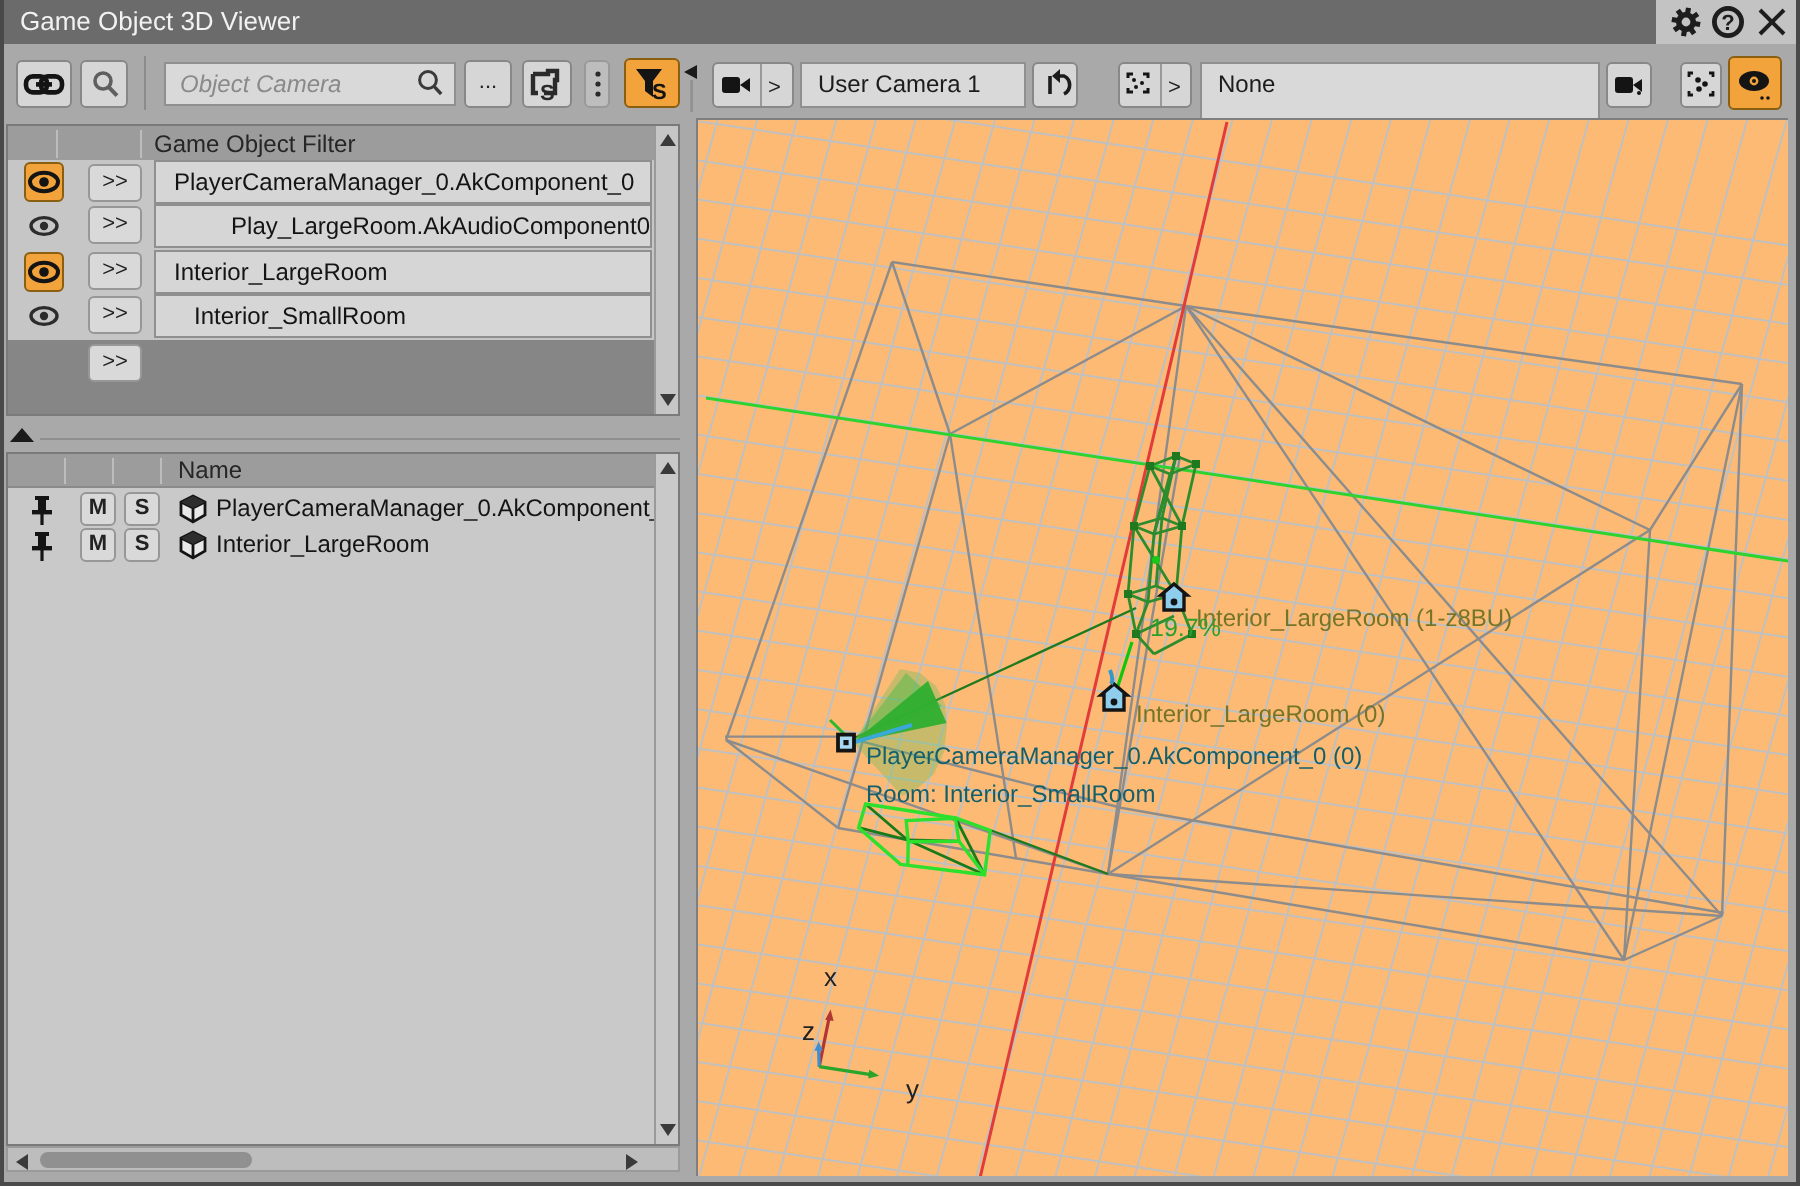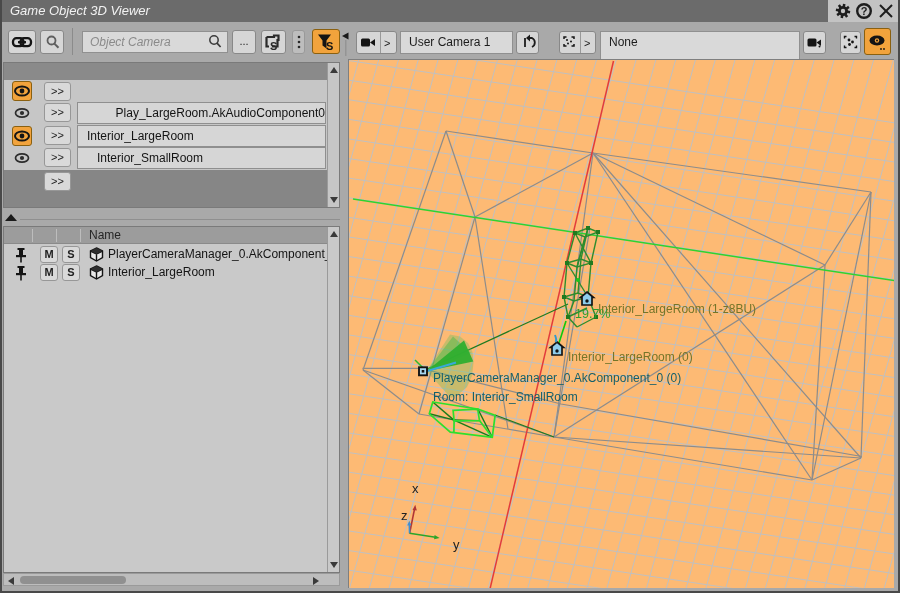--- a/index.html
+++ b/index.html
@@ -1,18 +1,18 @@
 <!DOCTYPE html>
 <html><head>
 <meta charset="utf-8">
 <style>
 * { margin:0; padding:0; box-sizing:border-box; }
 html,body { width:900px; height:593px; overflow:hidden; }
 body { font-family:"Liberation Sans", sans-serif; background:#a9a9a9; position:relative; }
-#titlebar { position:absolute; left:0; top:0; width:900px; height:22px; background:#6b6b6b;font-style:italic; }
+#titlebar { position:absolute; left:0; top:0; width:900px; height:22px; background:#6b6b6b; }
 #titlebar .t { position:absolute; left:10px; top:3px; font-size:13px; color:#f2f2f2; }
 #titletab { position:absolute; right:0; top:0; width:72px; height:22px; background:#c3c3c3; }
 
 #toolbar { position:absolute; left:0; top:22px; width:900px; height:37px; background:#a9a9a9; }
 .btn { position:absolute; background:#d6d6d6; border:1px solid #888; border-radius:3px; }
 .btn.flat { background:#bdbdbd; }
 .field { position:absolute; background:#d9d9d9; border:1px solid #909090; font-size:12px; color:#1c1c1c; }
 
 .widget { position:absolute; background:#8a8a8a; border:1px solid #7a7a7a; }
 .vscroll { position:absolute; top:0; right:0; width:11px; bottom:0; background:#c6c6c6; border-left:1px solid #9a9a9a; }
@@ -157,29 +157,35 @@
     <circle cx="13" cy="12.5" r="2.2" fill="#f2a33c"></circle>
     <circle cx="13" cy="12.5" r="1" fill="#141414"></circle>
     <g fill="#141414">
         <circle cx="17" cy="21" r="0.9"></circle>
         <circle cx="20" cy="21" r="0.9"></circle>
       </g>
   </svg>
 </div>
 
 <div class="widget" id="w1" style="left:3px; top:62px; width:337px; height:146px;">
+  <div style="position:absolute; left:0; top:0; right:12px; height:17px; background:#9c9c9c;">
+    <div style="position:absolute; left:24px; top:2px; width:1px; height:14px; background:#bdbdbd;"></div>
+    <div style="position:absolute; left:66px; top:2px; width:1px; height:14px; background:#bdbdbd;"></div>
+    <span style="position:absolute; left:73px; top:2px; font-size:12px; color:#262626;">Game Object Filter</span>
+  </div>
   <div id="rows1" style="position:absolute; left:0; top:17px; right:12px; bottom:0; background:#c6c6c6;">
     <div style="position:absolute; left:0; top:90px; right:0; bottom:0; background:#868686;"></div>
 
     <div class="eyewrap on" style="left:8px; top:1px;"></div>
     <svg width="20" height="20" style="position:absolute; left:8px; top:1px;">
         <ellipse cx="10" cy="10" rx="7" ry="4.6" fill="none" stroke="#141414" stroke-width="2"></ellipse>
         <circle cx="10" cy="10" r="2.4" fill="#141414"></circle>
       </svg>
     <div class="sqbtn" style="left:40px; top:2px; width:27px; height:19px; line-height:17px;">&gt;&gt;</div>
+    <div class="rowfield" style="left:73px; top:0px; right:1px; height:22px; line-height:20px; padding-left:9px;">PlayerCameraManager_0.AkComponent_0</div>
 
     <svg width="20" height="20" style="position:absolute; left:8px; top:23px;">
         <ellipse cx="10" cy="10" rx="6.5" ry="4.2" fill="none" stroke="#2c2c2c" stroke-width="1.7"></ellipse>
         <circle cx="10" cy="10" r="2.1" fill="#2c2c2c"></circle>
       </svg>
     <div class="sqbtn" style="left:40px; top:23px; width:27px; height:19px; line-height:17px;">&gt;&gt;</div>
     <div class="rowfield" style="left:73px; top:22px; right:1px; height:22px; line-height:20px; padding-left:9px;text-align:right;">Play_LargeRoom.AkAudioComponent0</div>
 
     <div class="eyewrap on" style="left:8px; top:46px;"></div>
     <svg width="20" height="20" style="position:absolute; left:8px; top:46px;">

